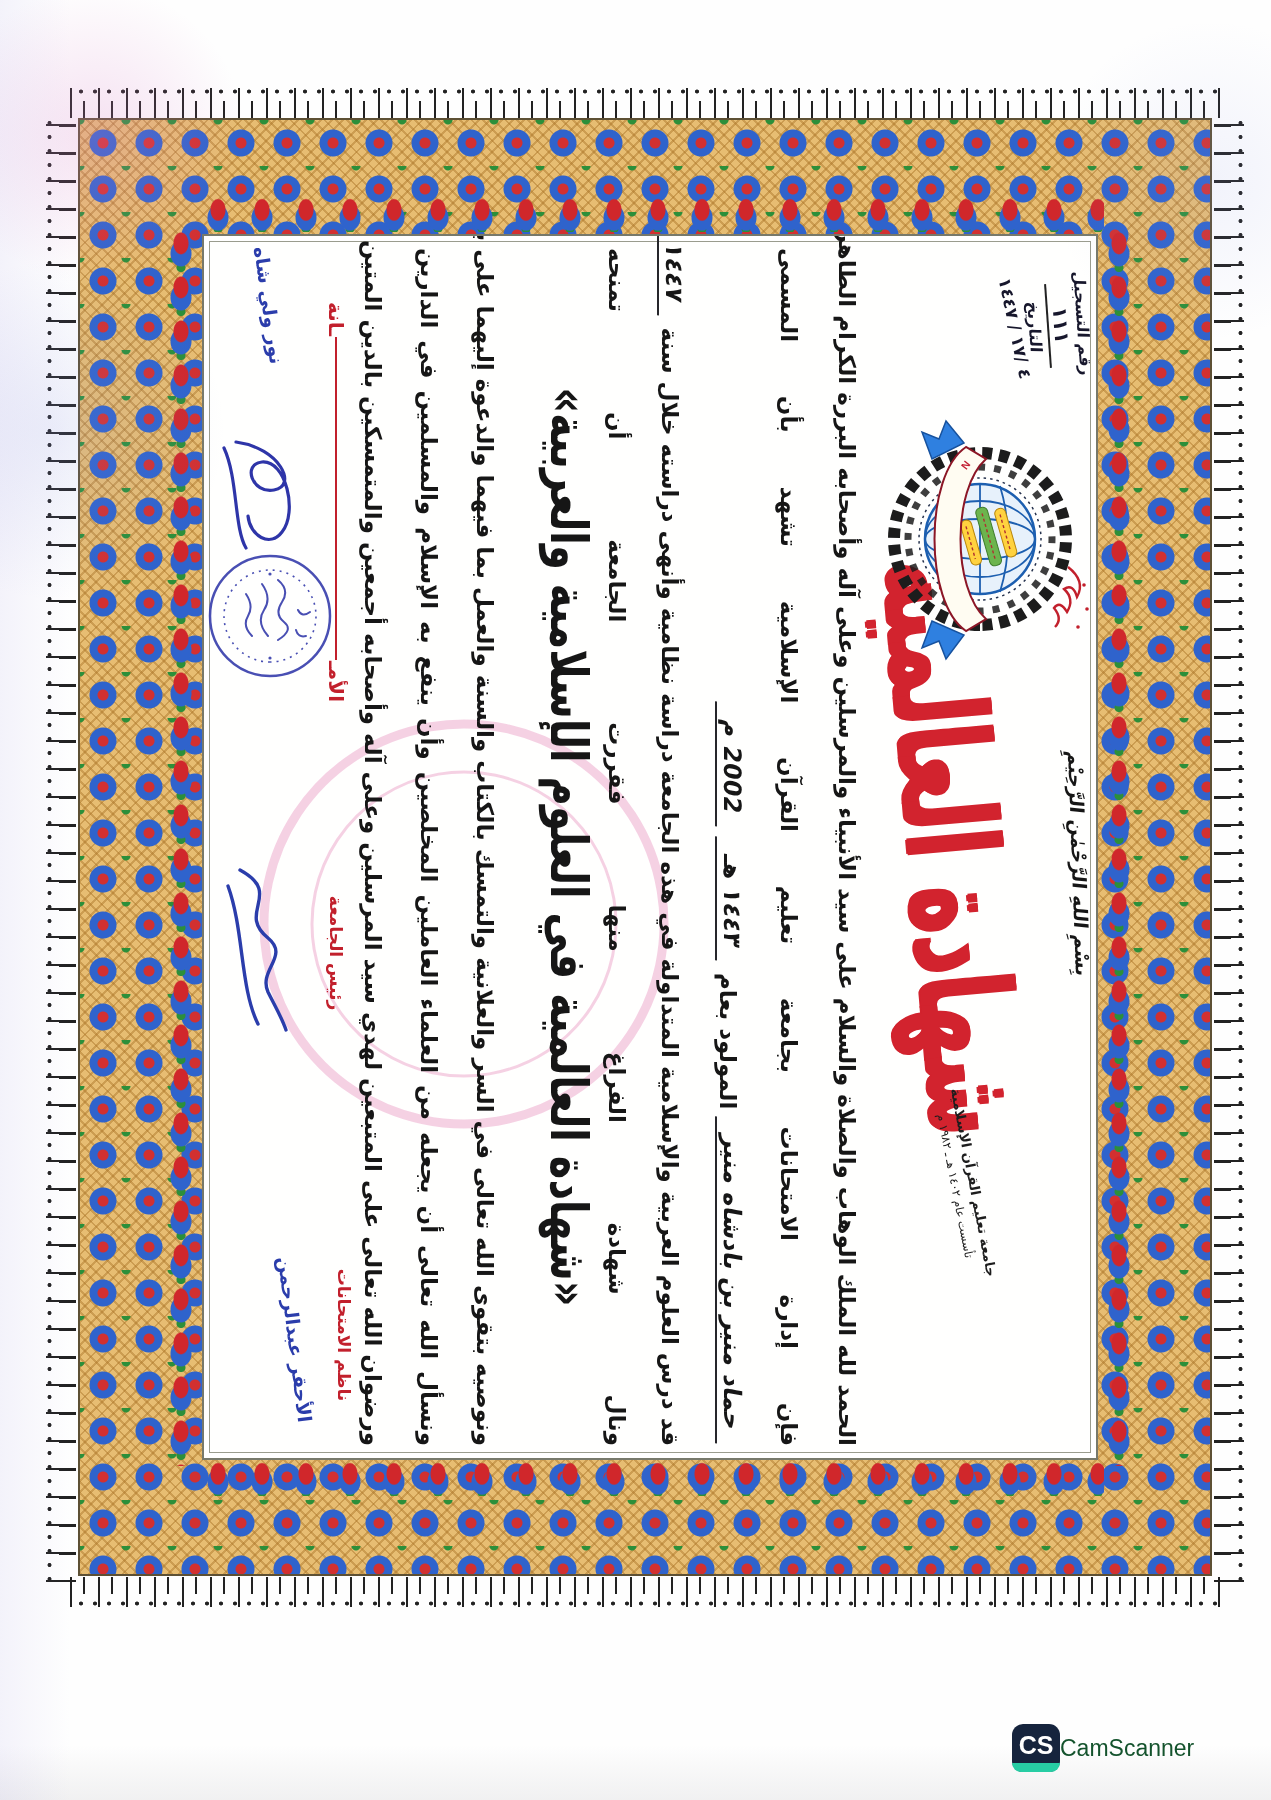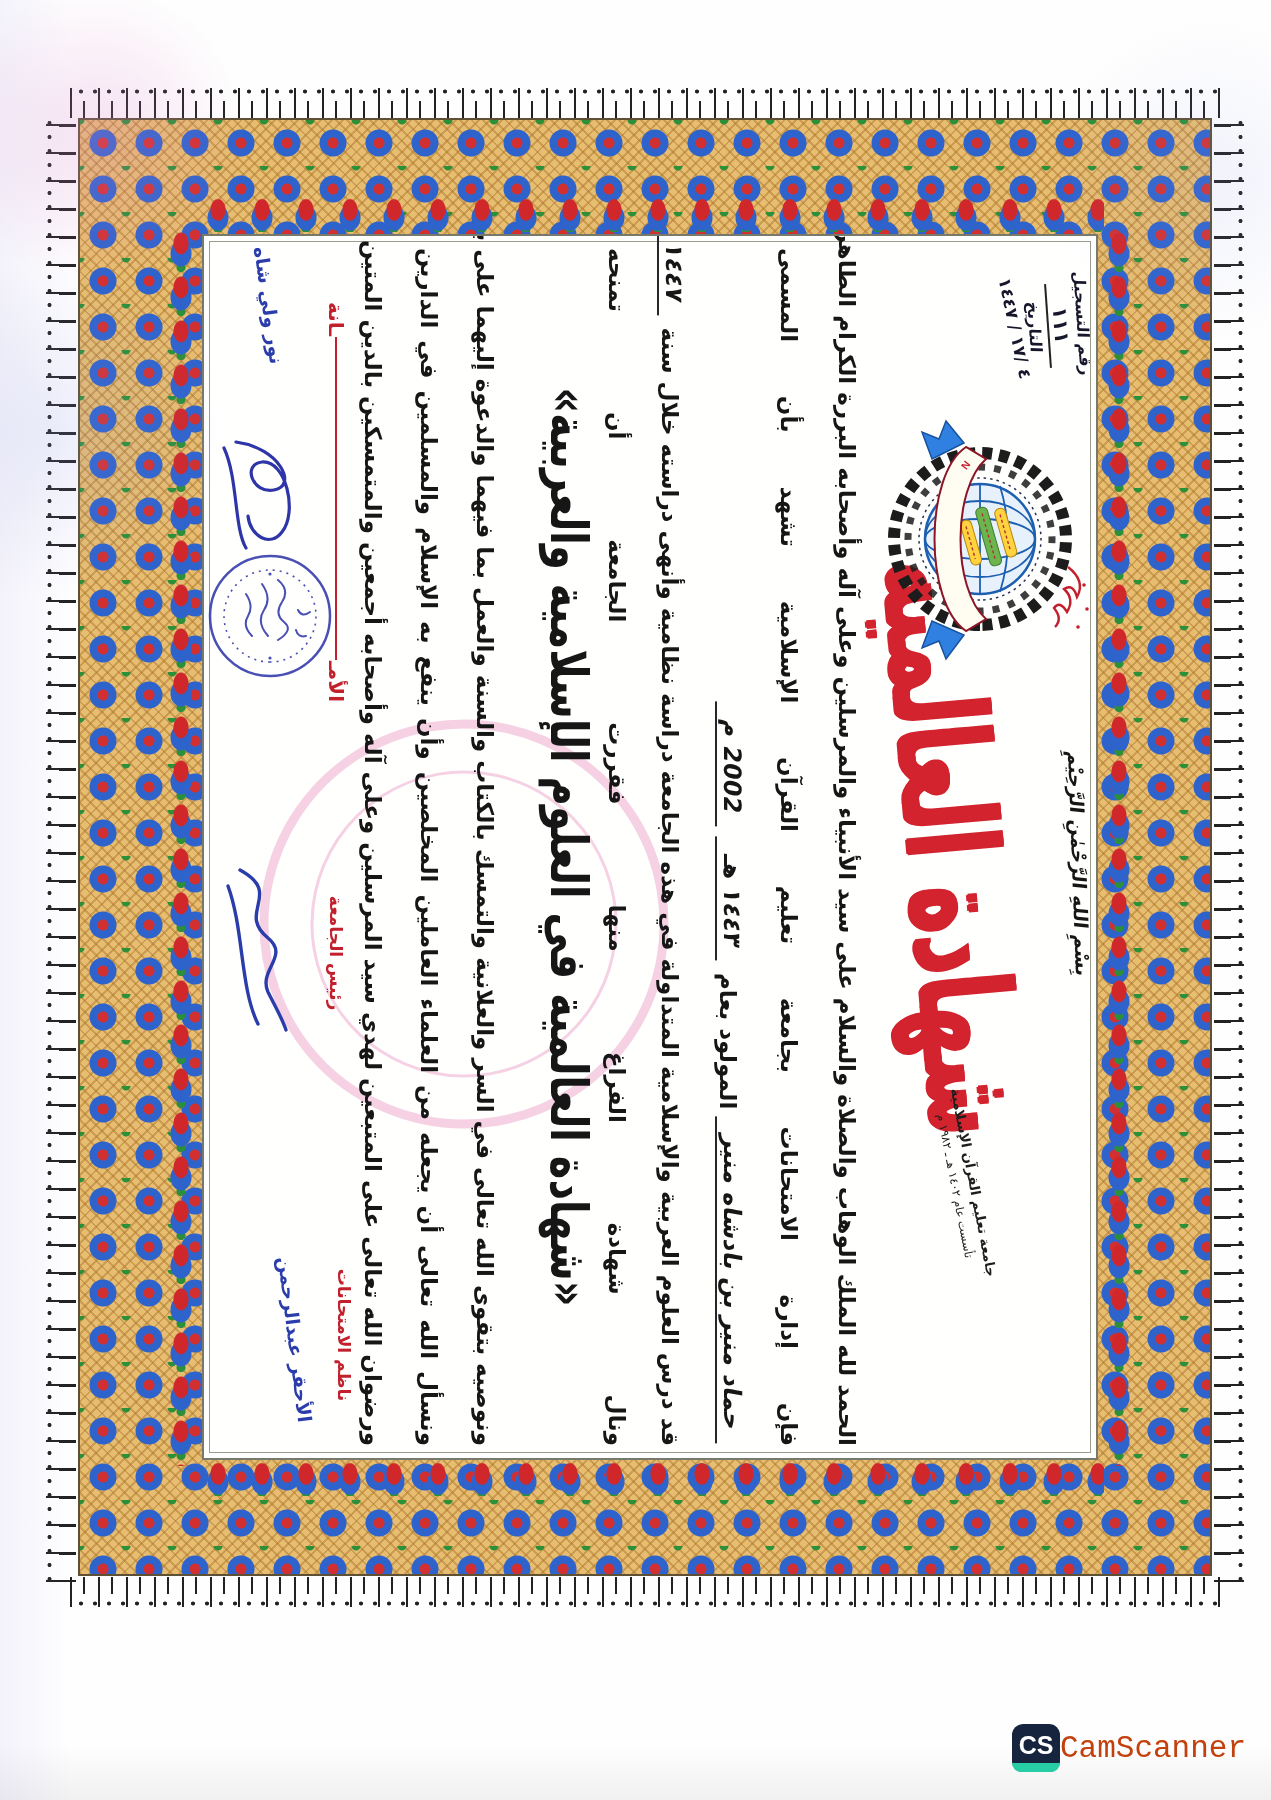--- a/index.html
+++ b/index.html
@@ -131,21 +131,21 @@
     linear-gradient(0deg,rgba(80,80,90,.08),rgba(80,80,90,0) 55px);}
 
   
   .cam{position:absolute;left:1012px;top:1724px;display:flex;align-items:center;gap:0;z-index:7;}
   .cs-badge{width:48px;height:48px;background:#16243d;border-radius:11px;position:relative;
       display:flex;align-items:center;justify-content:center;}
   .cs-badge span{color:#fff;font-weight:800;font-size:25px;margin-top:-5px;
       font-family:"Liberation Sans",sans-serif;}
   .cs-badge::after{content:"";position:absolute;left:0;right:0;bottom:0;height:9px;
       background:#27cda4;border-radius:0 0 11px 11px;}
-  .cs-name{font-family:Liberation Mono, monospace;font-size:31px;color:#c2410c;}
+  .cs-name{font-family:Liberation Sans, sans-serif;font-size:23px;color:#14532d;}
 </style>
 </head>
 <body>
 
 <div class="page">
 
   <div class="fr fr-t"></div>
   <div class="fr fr-b"></div>
   <div class="fr fr-l"></div>
   <div class="fr fr-r"></div>

